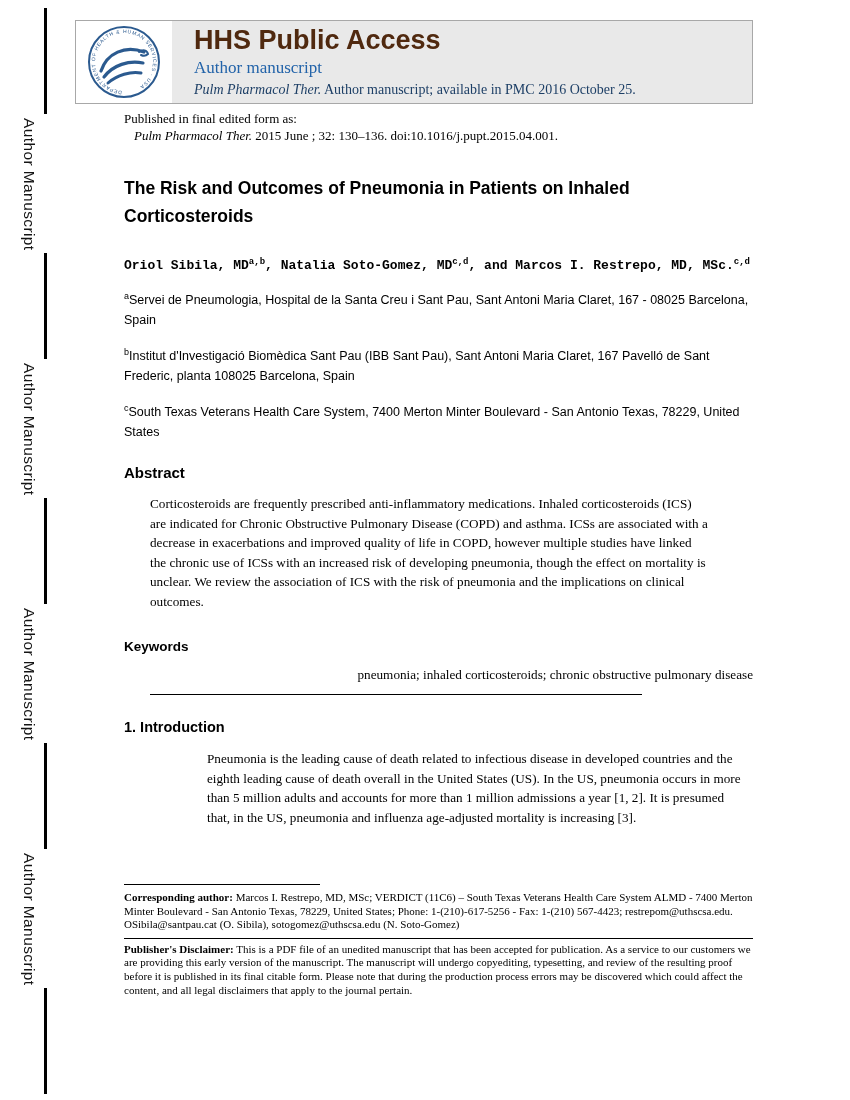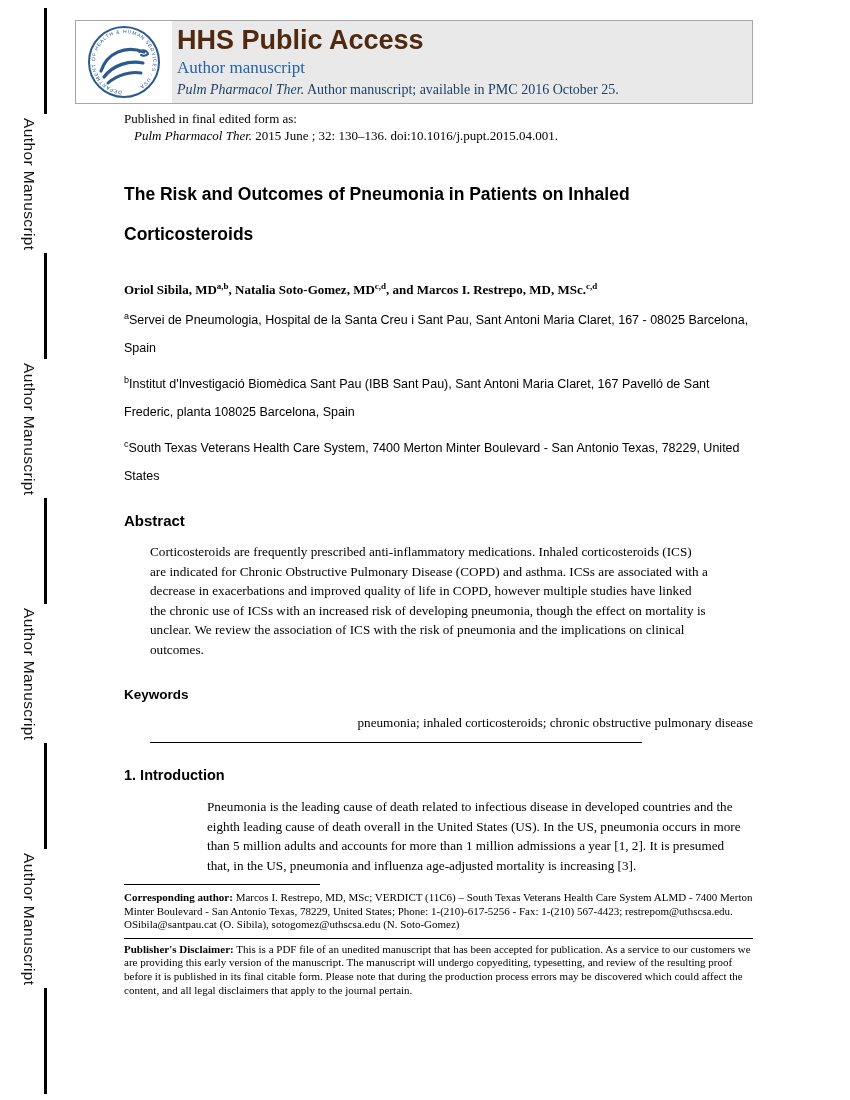--- a/index.html
+++ b/index.html
@@ -9,36 +9,36 @@
 
   
   .sidebar-bar{position:absolute;left:44px;width:3px;height:106px;background:#000;}
   .vtext{position:absolute;left:20px;writing-mode:vertical-rl;white-space:nowrap;
          font-family:"Liberation Sans","DejaVu Sans",sans-serif;font-size:15.5px;color:#141414;letter-spacing:.4px;}
 
   
   .banner{position:absolute;left:75px;top:20px;width:678px;height:84px;display:flex;
           background:var(--c-banner-bg,#e9e9e9);border:1px solid var(--c-banner-border,#a8a8a8);}
   .logo-box{flex:0 0 96px;background:#fff;display:flex;align-items:center;justify-content:center;}
-  .banner-body{padding:3px 0 0 5px;}
+  .banner-body{padding:3px 0 0 22px;}
   .banner-title{font-family:"Liberation Sans","DejaVu Sans",sans-serif;font-weight:bold;font-size:27px;line-height:33px;
                 color:var(--c-banner-title,#50290f);}
   .banner-subtitle{font-size:17px;line-height:21px;color:var(--c-banner-subtitle,#2263a9);}
   .banner-citation{font-size:14px;line-height:18px;margin-top:3px;color:var(--c-banner-citation,#1d3f66);}
   .jrnl{font-style:italic;}
 
   
   .content{position:absolute;left:124px;top:110px;width:629px;}
   .pub-intro,.pub-line2{font-size:13px;line-height:17px;}
   .pub-line2{margin-left:10px;}
-  .article-title{font-family:"Liberation Sans","DejaVu Sans",sans-serif;font-weight:bold;font-size:17.5px;line-height:40px;
+  .article-title{font-family:"Liberation Sans","DejaVu Sans",sans-serif;font-weight:bold;font-size:17.5px;line-height:28px;
                  margin-top:30px;width:585px;}
-  .authors{font-family:Liberation Serif, serif;font-weight:bold;font-size:13px;line-height:17px;margin-top:24px;}
+  .authors{font-family:Liberation Mono, monospace;font-weight:bold;font-size:13px;line-height:17px;margin-top:24px;}
   .sup{font-size:9px;vertical-align:5px;}
-  .affil{font-family:"Liberation Sans","DejaVu Sans",sans-serif;font-size:12.5px;line-height:28px;margin-top:4px;}
+  .affil{font-family:"Liberation Sans","DejaVu Sans",sans-serif;font-size:12.5px;line-height:20px;margin-top:12px;}
   .sec-head{font-family:"Liberation Sans","DejaVu Sans",sans-serif;font-weight:bold;}
   .abstract-head{font-size:15px;margin-top:22px;}
   .abstract-body{font-size:13.2px;line-height:19.5px;margin:13px 0 0 26px;width:560px;}
   .kw-head{font-size:13.5px;margin-top:28px;}
   .kw-body{font-size:13.2px;line-height:18px;margin:12px 0 0 26px;text-align:right;}
   .kw-rule{height:1px;background:#000;margin:10px 0 0 26px;width:492px;}
   .intro-head{font-size:14.5px;margin-top:24px;}
   .intro-body{font-size:13.2px;line-height:19.5px;margin:14px 0 0 83px;width:540px;}
 
   

